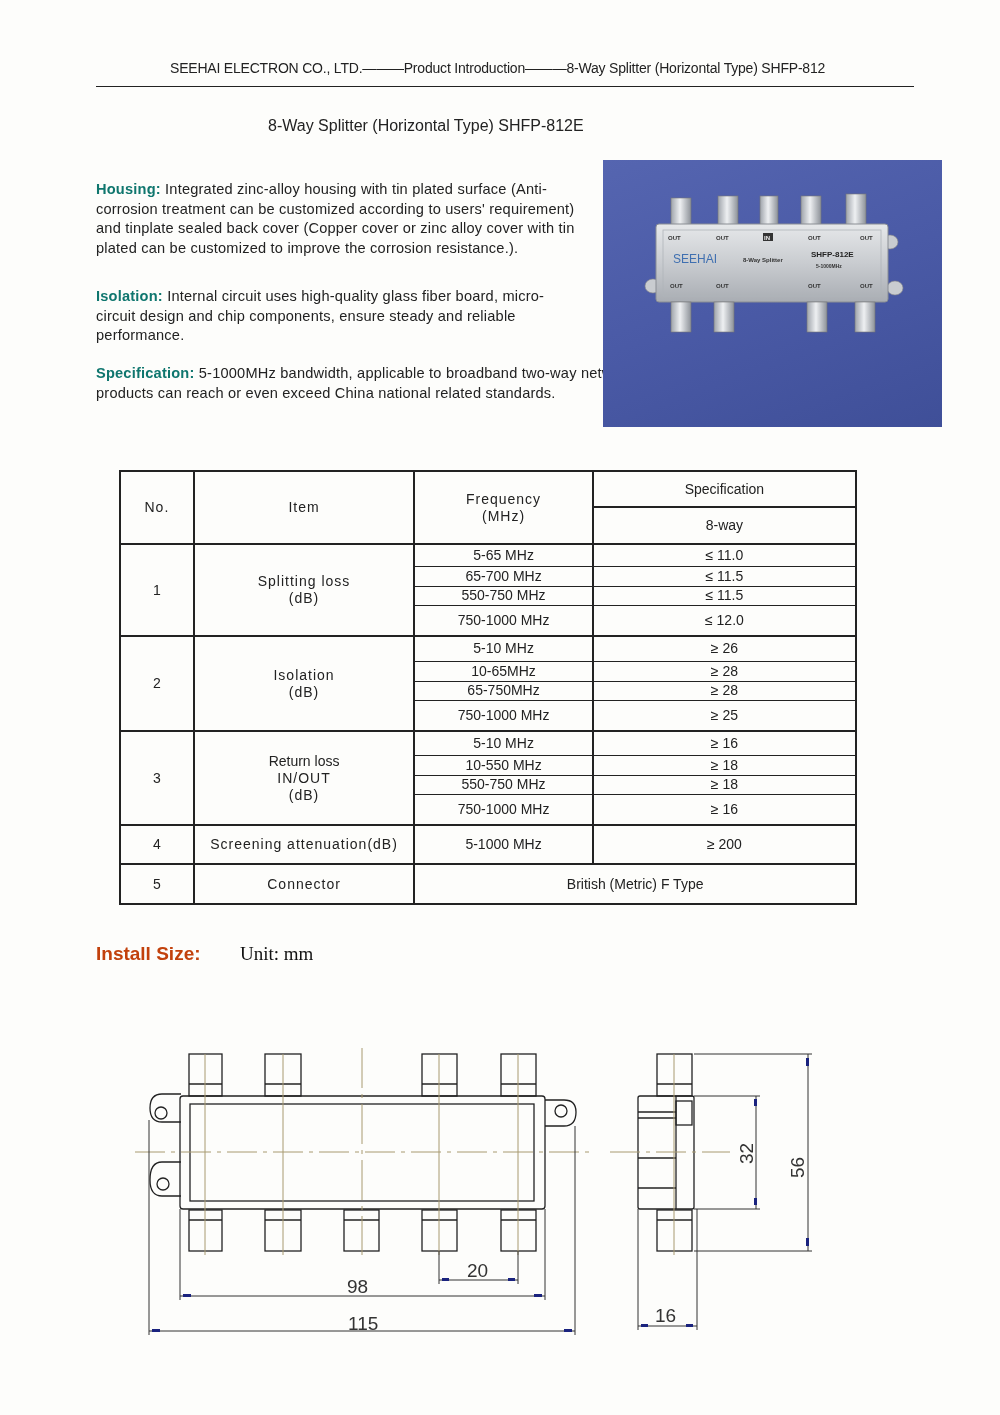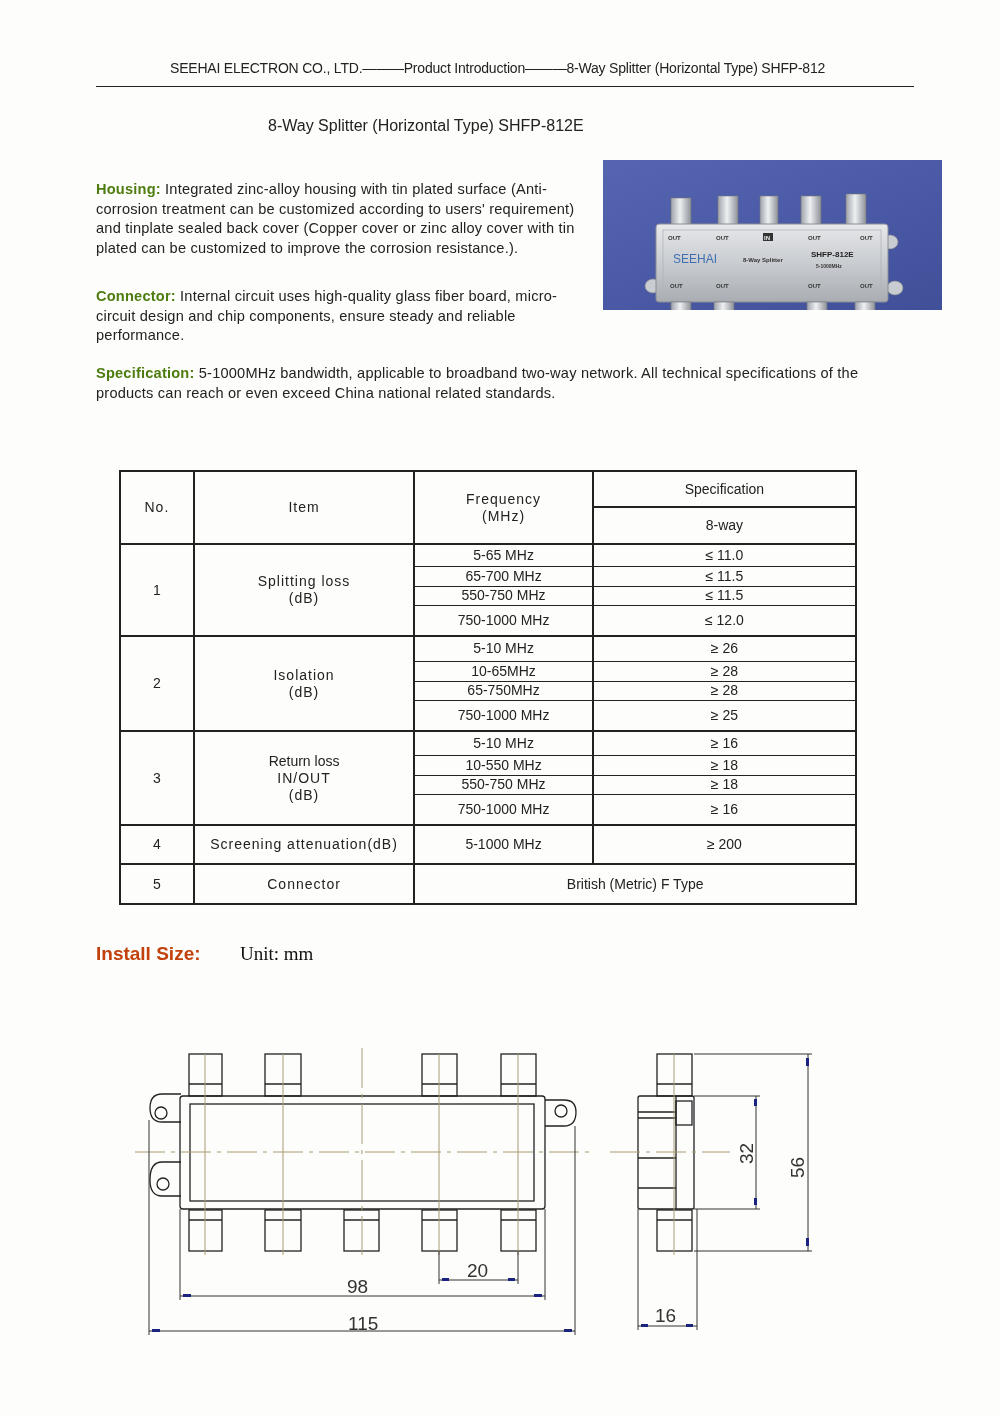--- a/index.html
+++ b/index.html
@@ -5,26 +5,26 @@
   * { box-sizing: border-box; margin: 0; padding: 0; }
   html, body { width: 1000px; height: 1415px; background: #fdfdfb; overflow: hidden; }
   body { position: relative; font-family: "Liberation Sans", sans-serif; color: #111; }
   .abs { position: absolute; }
 
   .header-text { left: 123px; top: 60px; font-size: 14px; letter-spacing: -0.2px; color: #222; white-space: nowrap; margin-left: 47px; }
   .header-rule { left: 96px; top: 86px; width: 818px; height: 1px; background: #222; }
   .doc-title { left: 268px; top: 117px; font-size: 16px; color: #222; white-space: nowrap; text-align: right; }
 
   .para { left: 96px; font-size: 14.6px; line-height: 19.5px; color: #222; letter-spacing: 0.2px; }
-  .para b { font-weight: bold; color: #4d7c0f; }
+  .para b { font-weight: bold; color: #0f766e; }
   .p-housing { top: 180px; width: 500px; }
   .p-structure { top: 287px; width: 470px; }
   .p-spec { top: 364px; width: 770px; }
 
-  .photo { left: 603px; top: 160px; width: 339px; height: 150px; background: linear-gradient(160deg, #5565b0 0%, #4a5aa6 50%, #3f4f98 100%); overflow: hidden; }
+  .photo { left: 603px; top: 160px; width: 339px; height: 267px; background: linear-gradient(160deg, #5565b0 0%, #4a5aa6 50%, #3f4f98 100%); overflow: hidden; }
   .photo svg { display: block; }
 
   table.spec { position: absolute; left: 119px; top: 470px; width: 738px; border-collapse: collapse; font-size: 14px; color: #222; }
   table.spec td { border: 2px solid #222; text-align: center; vertical-align: middle; padding: 0; line-height: 17px; }
   table.spec td.thin-t { border-top-width: 1px; }
   table.spec td.thin-b { border-bottom-width: 1px; }
   .lbl-wide { letter-spacing: 1px; }
 
   .install-title { left: 96px; top: 943px; font-size: 19px; font-weight: bold; color: #c2410c; white-space: nowrap; }
   .install-unit { left: 240px; top: 943px; font-size: 19px; color: #111; white-space: nowrap; font-family: Liberation Serif, serif; }
@@ -34,21 +34,21 @@
 </head>
 <body>
 
 <div class="abs header-text">SEEHAI ELECTRON CO., LTD.———Product Introduction———8-Way Splitter (Horizontal Type) SHFP-812</div>
 <div class="abs header-rule"></div>
 
 <div class="abs doc-title">8-Way Splitter (Horizontal Type) SHFP-812E</div>
 
 <p class="abs para p-housing"><b>Housing:</b><span> Integrated zinc-alloy housing with tin plated surface (Anti-corrosion treatment can be customized according to users' requirement) and tinplate sealed back cover (Copper cover or zinc alloy cover with tin plated can be customized to improve the corrosion resistance.).</span></p>
 
-<p class="abs para p-structure"><b>Connector:</b><span> Internal circuit uses high-quality glass fiber board, micro-circuit design and chip components, ensure steady and reliable performance.</span></p>
+<p class="abs para p-structure"><b>Isolation:</b><span> Internal circuit uses high-quality glass fiber board, micro-circuit design and chip components, ensure steady and reliable performance.</span></p>
 
 <p class="abs para p-spec"><b>Specification:</b><span> 5-1000MHz bandwidth, applicable to broadband two-way network. All technical specifications of the products can reach or even exceed China national related standards.</span></p>
 
 <div class="abs photo">
   <svg width="339" height="207" viewBox="0 0 339 207">
     <defs>
       <linearGradient id="metal" x1="0" y1="0" x2="0" y2="1">
         <stop offset="0" stop-color="#e6e8ea"></stop>
         <stop offset="0.5" stop-color="#c9ccd0"></stop>
         <stop offset="1" stop-color="#a9adb3"></stop>

